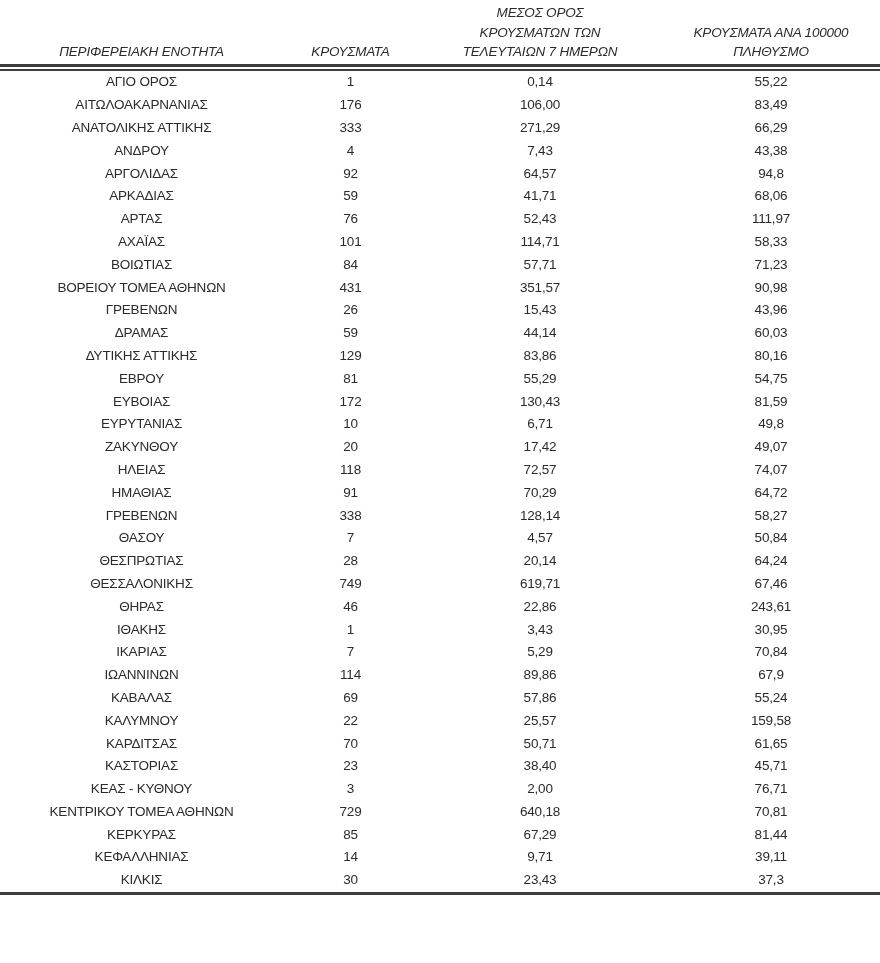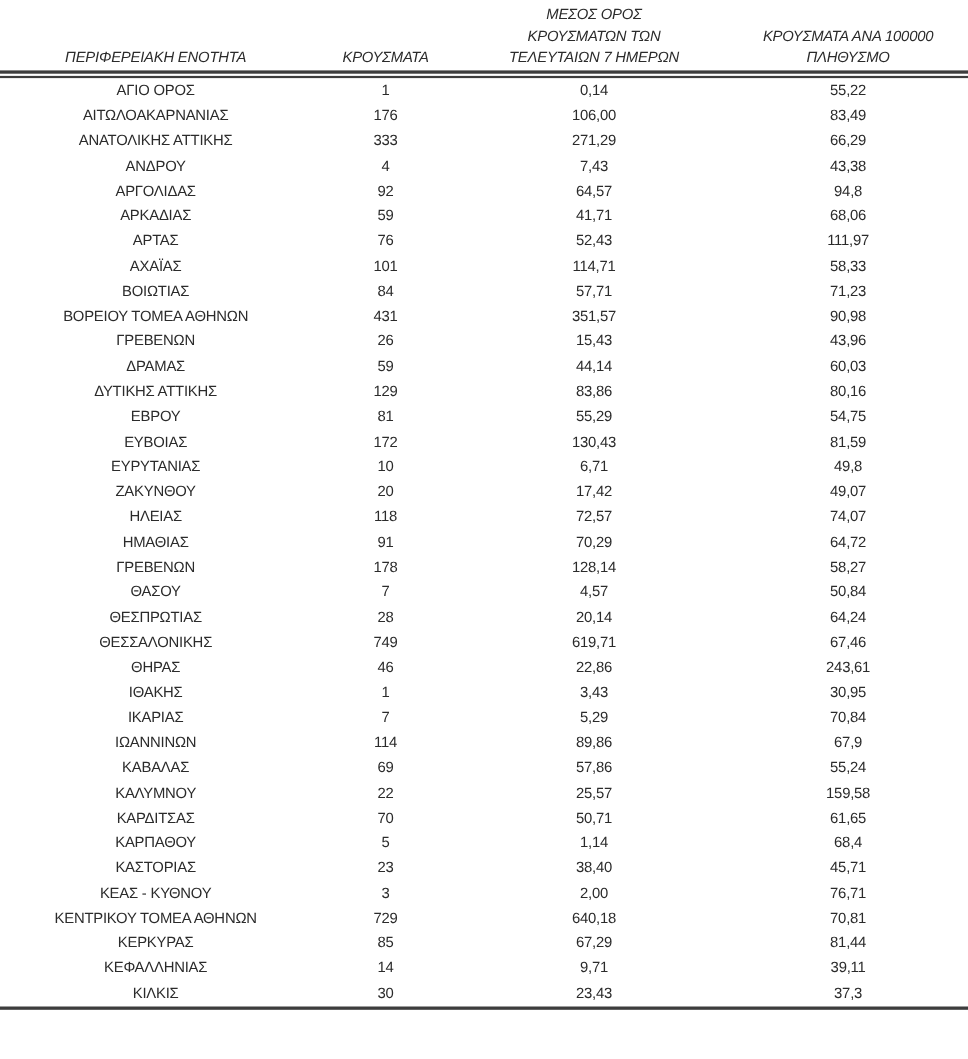--- a/index.html
+++ b/index.html
@@ -229,21 +229,21 @@
 
   <tr>
     <td>ΗΜΑΘΙΑΣ</td>
     <td>91</td>
     <td>70,29</td>
     <td>64,72</td>
   </tr>
 
   <tr>
     <td>ΓΡΕΒΕΝΩΝ</td>
-    <td>178</td>
+    <td>338</td>
     <td>128,14</td>
     <td>58,27</td>
   </tr>
 
   <tr>
     <td>ΘΑΣΟΥ</td>
     <td>7</td>
     <td>4,57</td>
     <td>50,84</td>
   </tr>
@@ -304,26 +304,20 @@
     <td>159,58</td>
   </tr>
 
   <tr>
     <td>ΚΑΡΔΙΤΣΑΣ</td>
     <td>70</td>
     <td>50,71</td>
     <td>61,65</td>
   </tr>
 
-  <tr>
-    <td>ΚΑΡΠΑΘΟΥ</td>
-    <td>5</td>
-    <td>1,14</td>
-    <td>68,4</td>
-  </tr>
 
   <tr>
     <td>ΚΑΣΤΟΡΙΑΣ</td>
     <td>23</td>
     <td>38,40</td>
     <td>45,71</td>
   </tr>
 
   <tr>
     <td>ΚΕΑΣ - ΚΥΘΝΟΥ</td>

